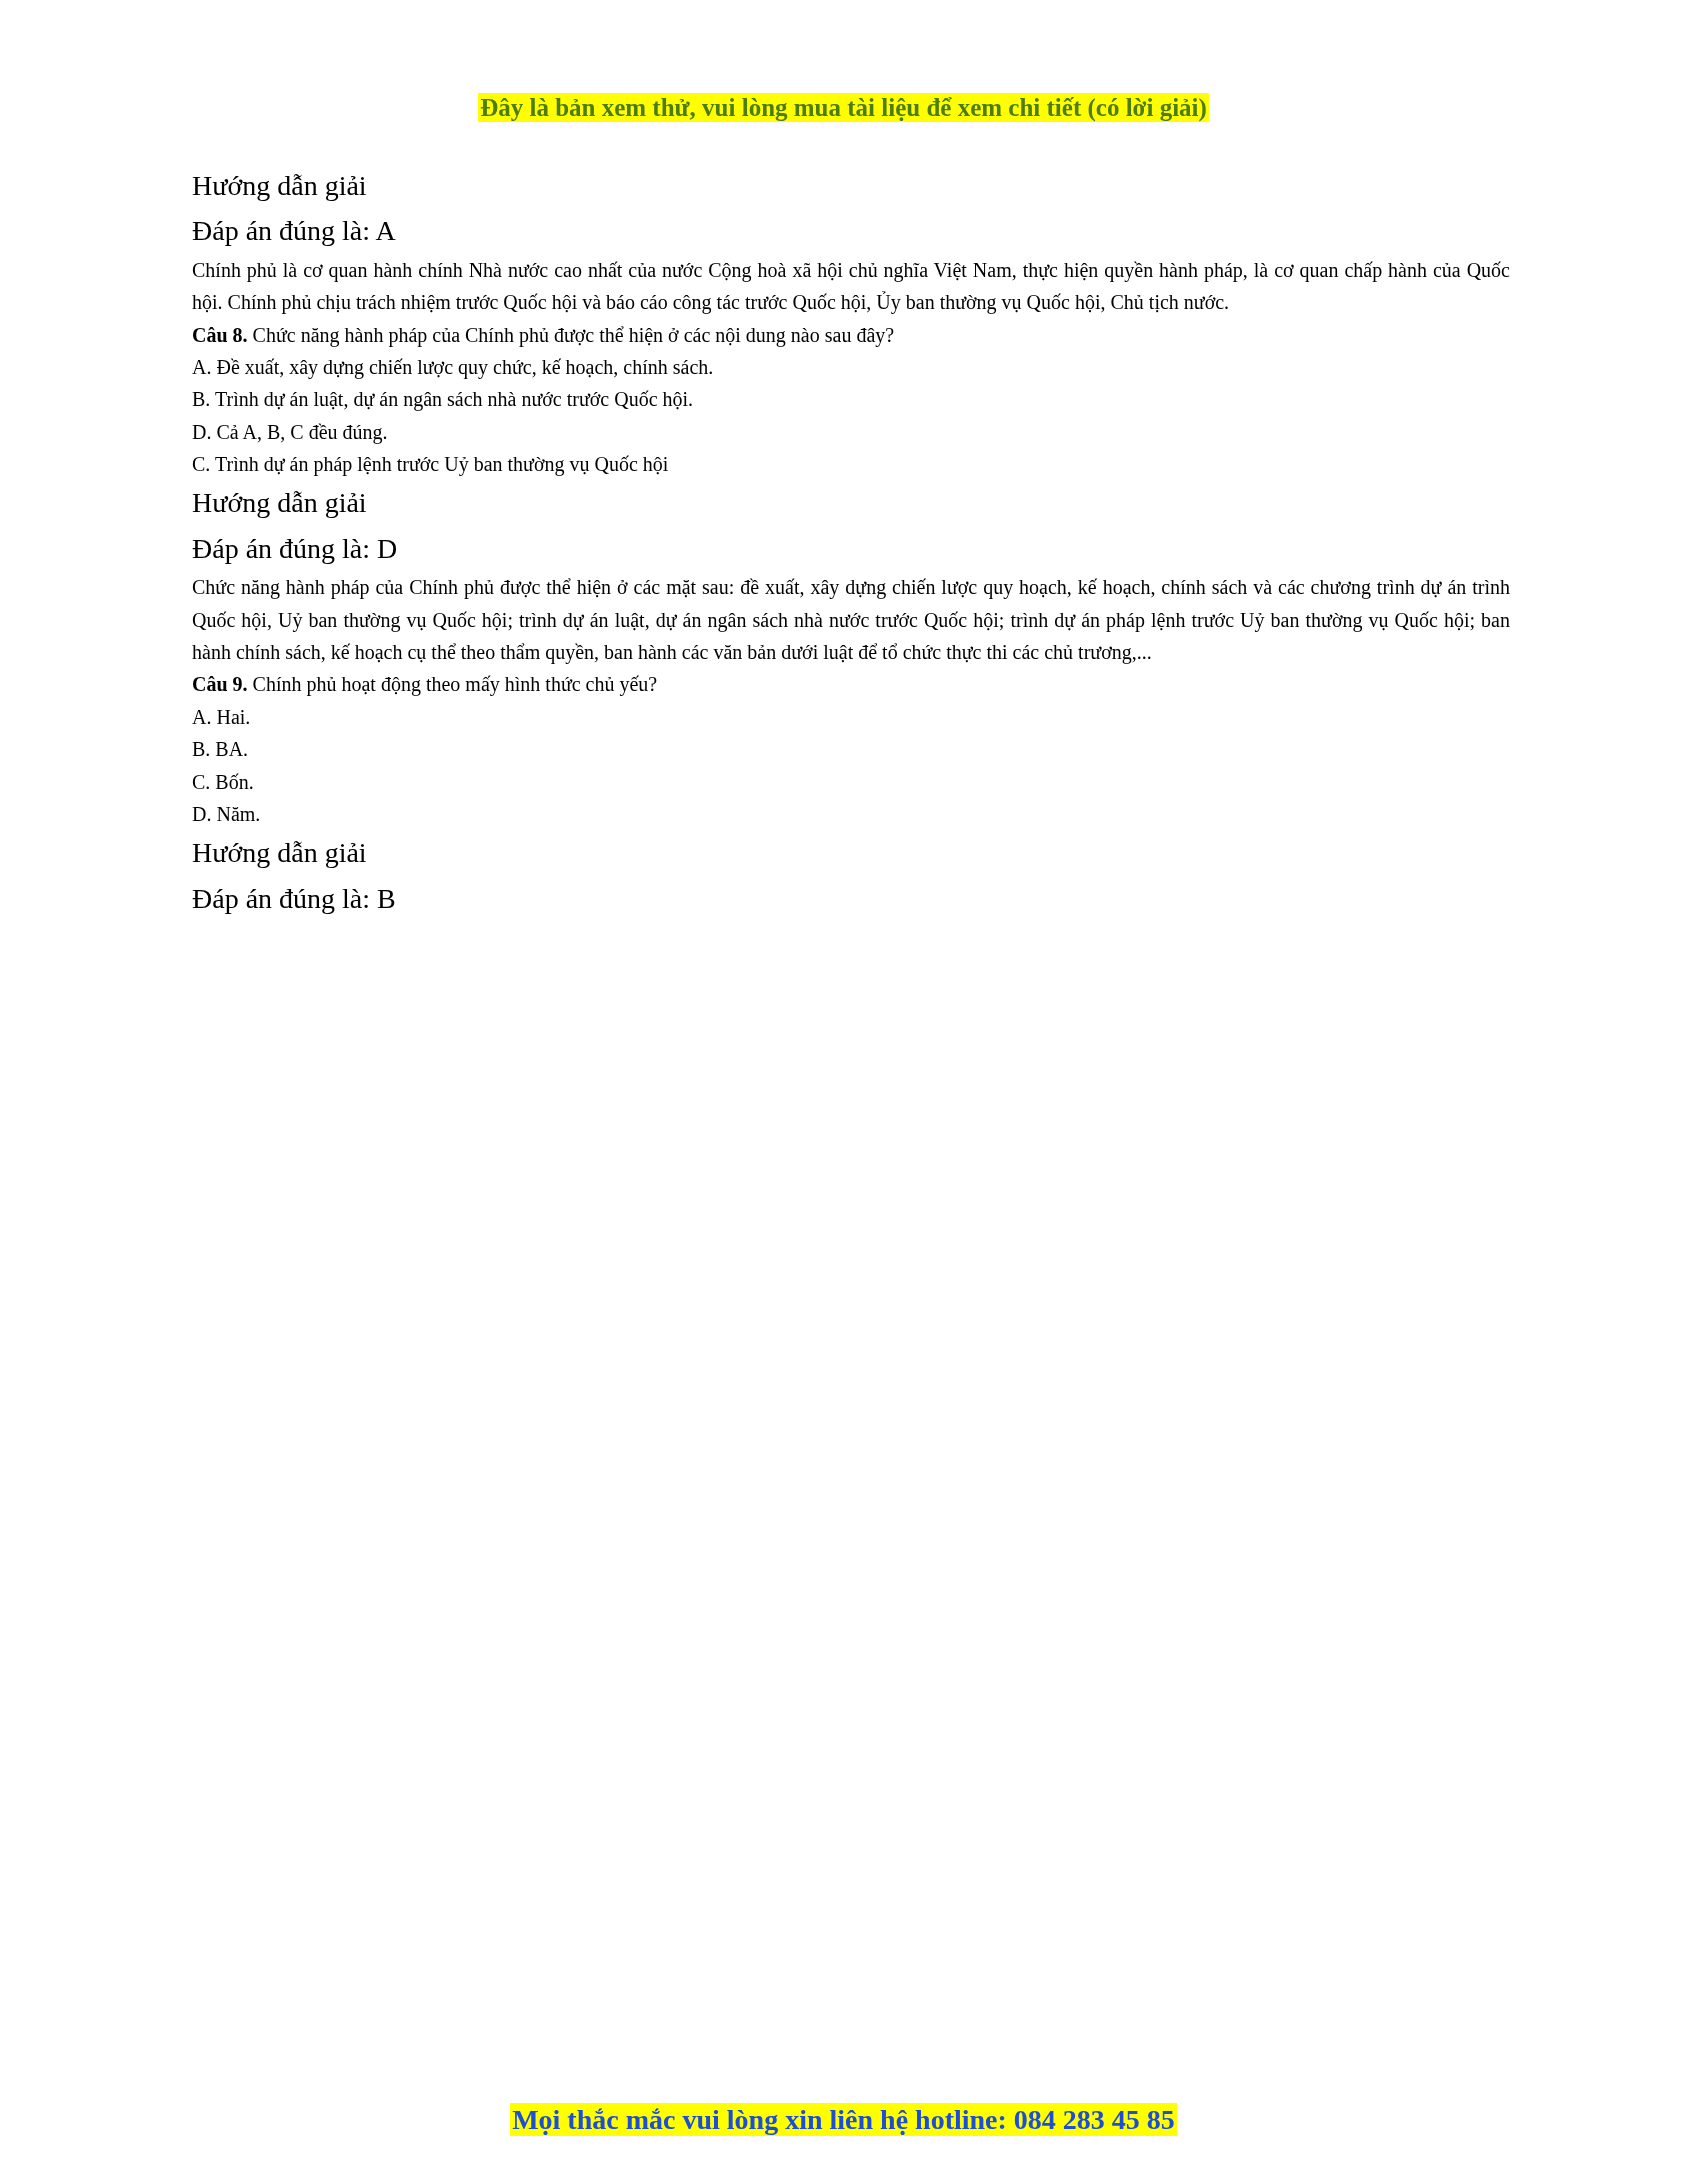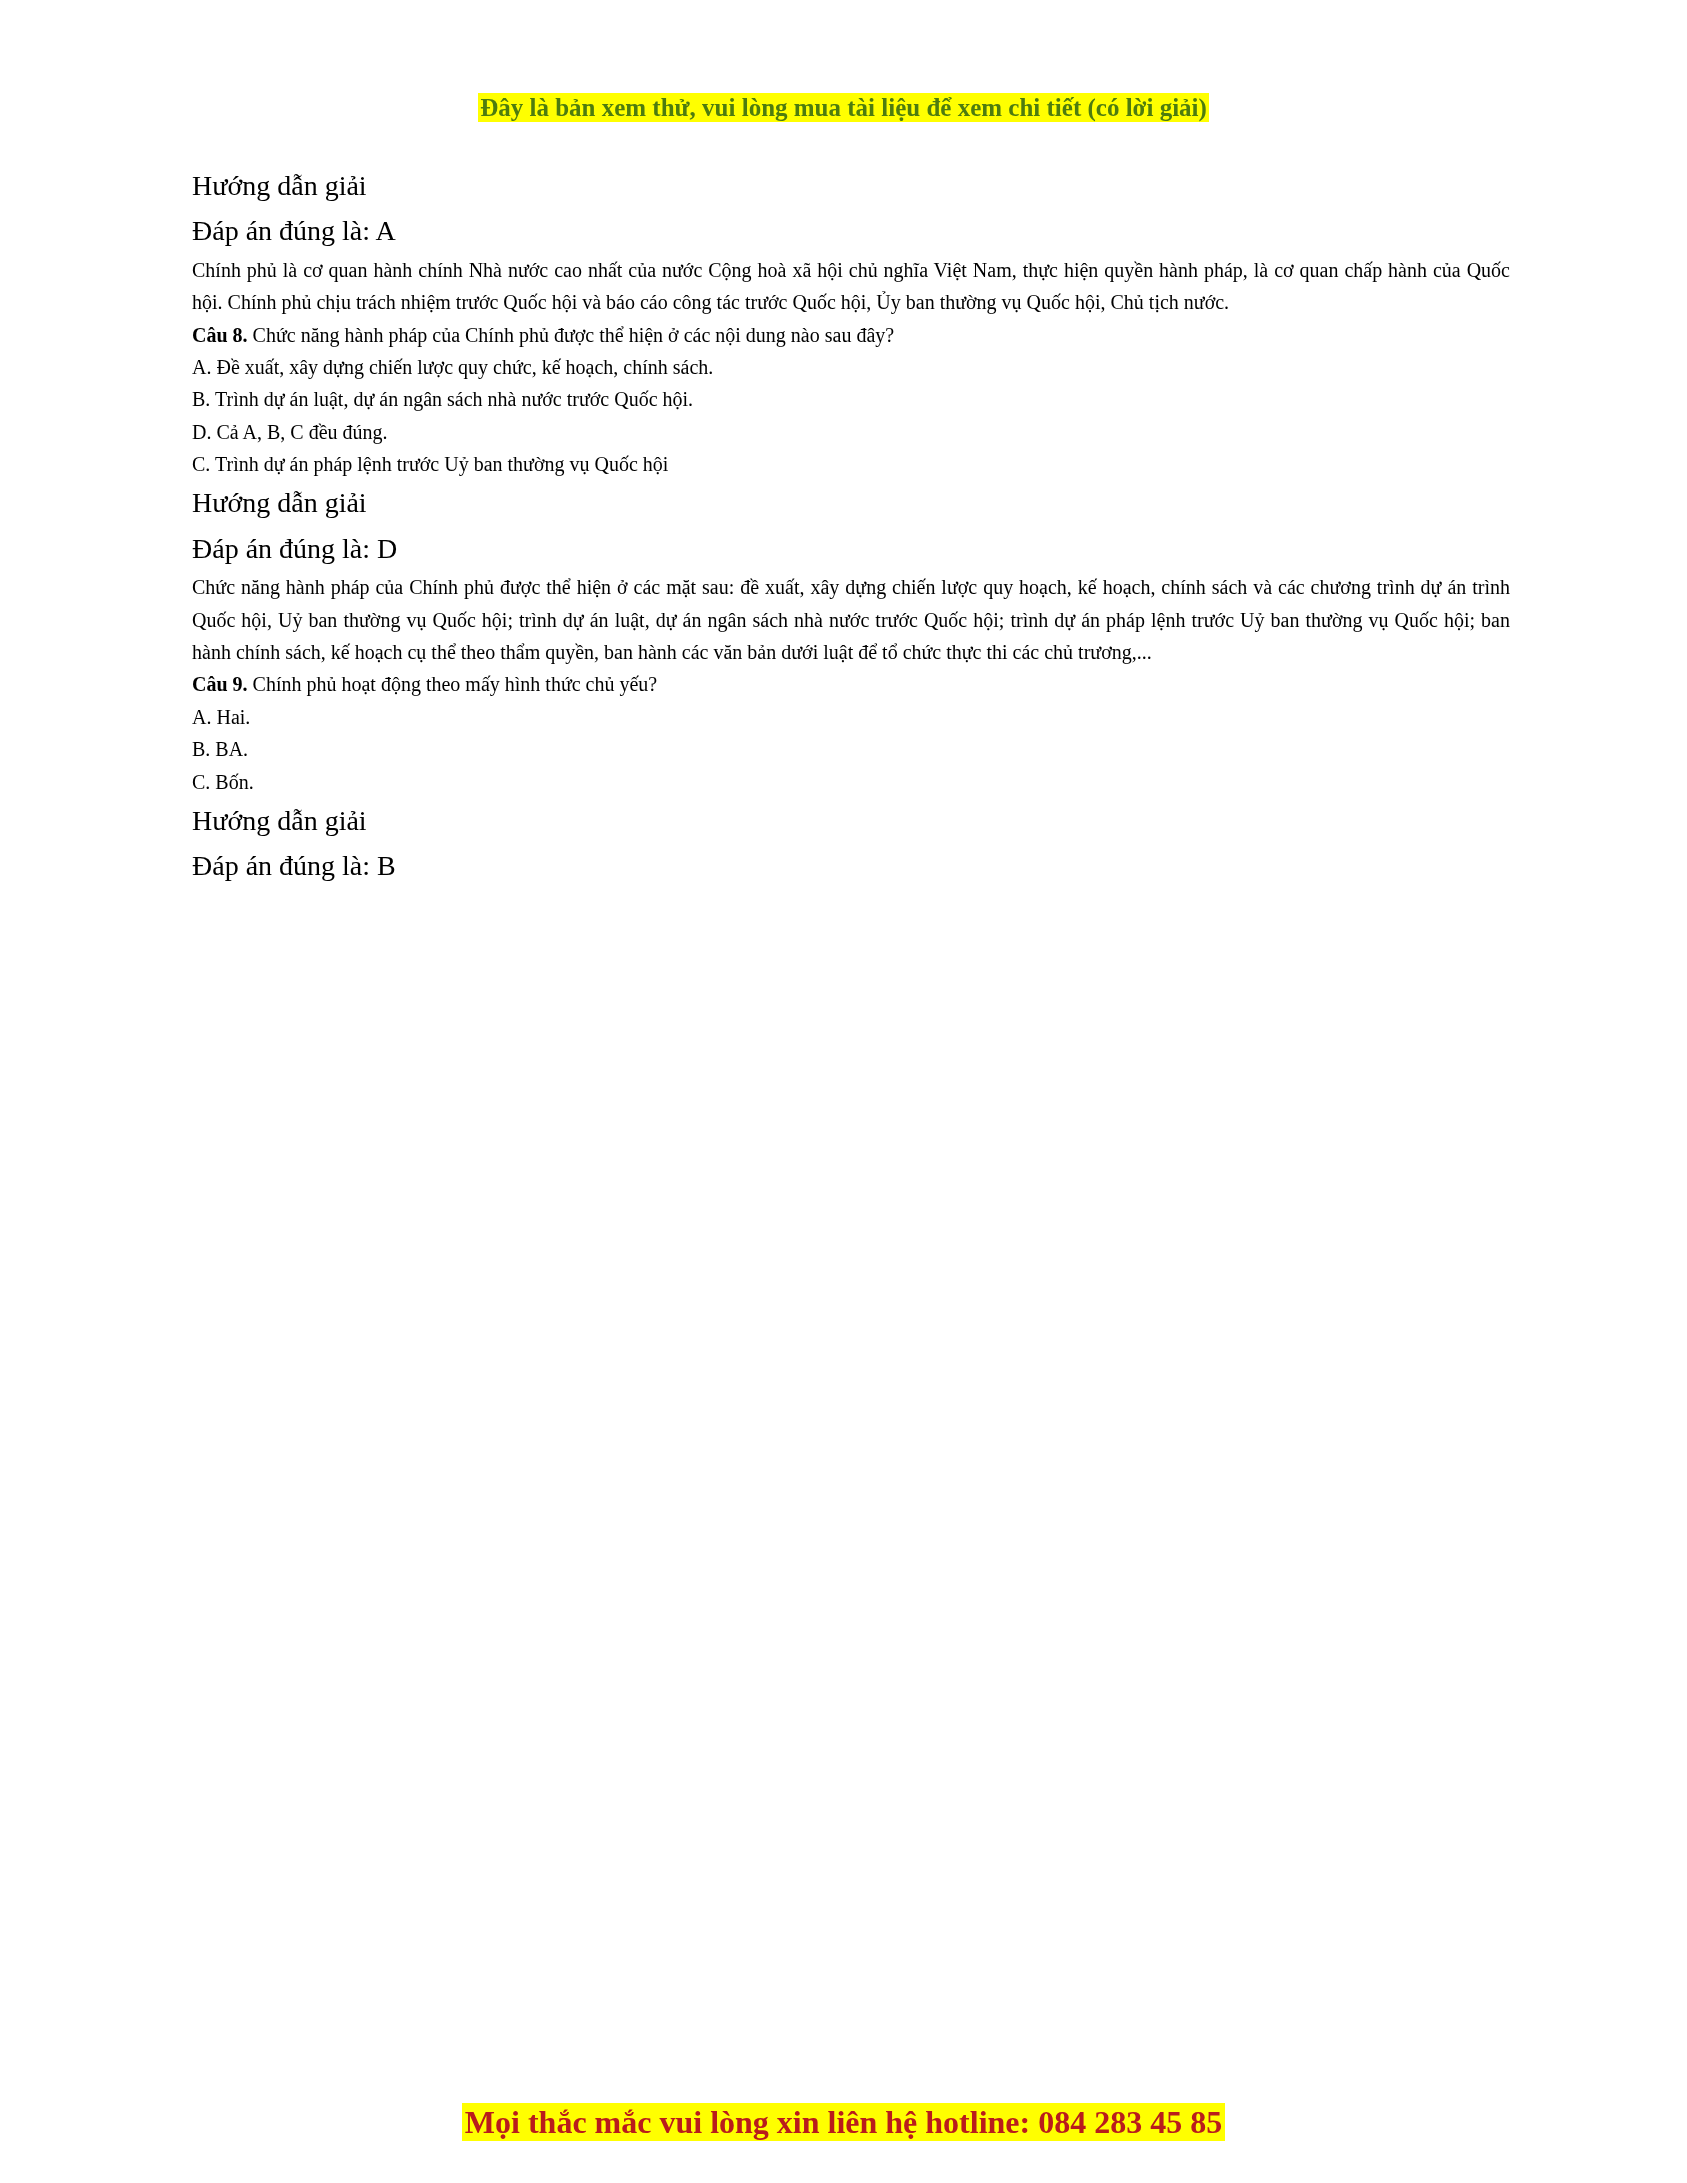--- a/index.html
+++ b/index.html
@@ -59,23 +59,23 @@
   }
   .footer-banner {
     text-align: center;
     position: absolute;
     left: 0;
     right: 0;
     top: 2011px;
   }
   .footer-banner .hl {
     background: #ffff00;
-    color: #b91c1c;
+    color: #1d4ed8;
     font-weight: bold;
-    font-size: 32px;
+    font-size: 28px;
     padding: 1.3px 2.6px;
   }
 </style>
 </head>
 <body>
 
 <div class="page">
 
   <div class="header-banner">
     <span class="hl">Đây là bản xem thử, vui lòng mua tài liệu để xem chi tiết (có lời giải)</span>
@@ -99,20 +99,21 @@
     <p class="heading">Hướng dẫn giải</p>
     <p class="heading">Đáp án đúng là: D</p>
 
     <p>Chức năng hành pháp của Chính phủ được thể hiện ở các mặt sau: đề xuất, xây dựng chiến lược quy hoạch, kế hoạch, chính sách và các chương trình dự án trình Quốc hội, Uỷ ban thường vụ Quốc hội; trình dự án luật, dự án ngân sách nhà nước trước Quốc hội; trình dự án pháp lệnh trước Uỷ ban thường vụ Quốc hội; ban hành chính sách, kế hoạch cụ thể theo thẩm quyền, ban hành các văn bản dưới luật để tổ chức thực thi các chủ trương,...</p>
 
     <p><span class="bold">Câu 9.</span><span> Chính phủ hoạt động theo mấy hình thức  chủ yếu?</span></p>
 
     <p class="nojust">A. Hai.</p>
     <p class="nojust">B. BA.</p>
     <p class="nojust">C. Bốn.</p>
+    <p class="nojust">D. Năm.</p>
 
     <p class="heading">Hướng dẫn giải</p>
     <p class="heading">Đáp án đúng là: B</p>
 
   </div>
 
   <div class="footer-banner">
     <span class="hl">Mọi thắc mắc vui lòng xin liên hệ hotline: 084 283 45 85</span>
   </div>
 

